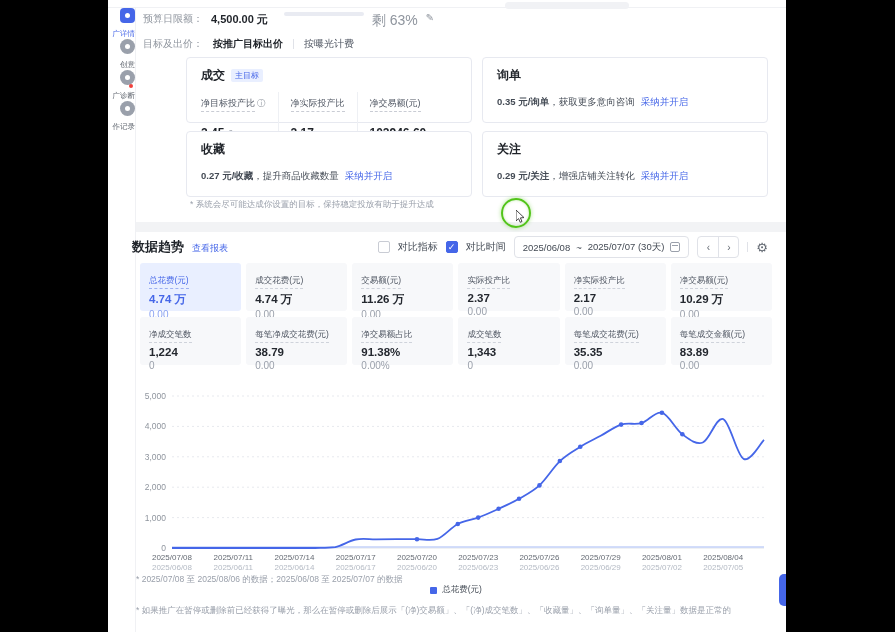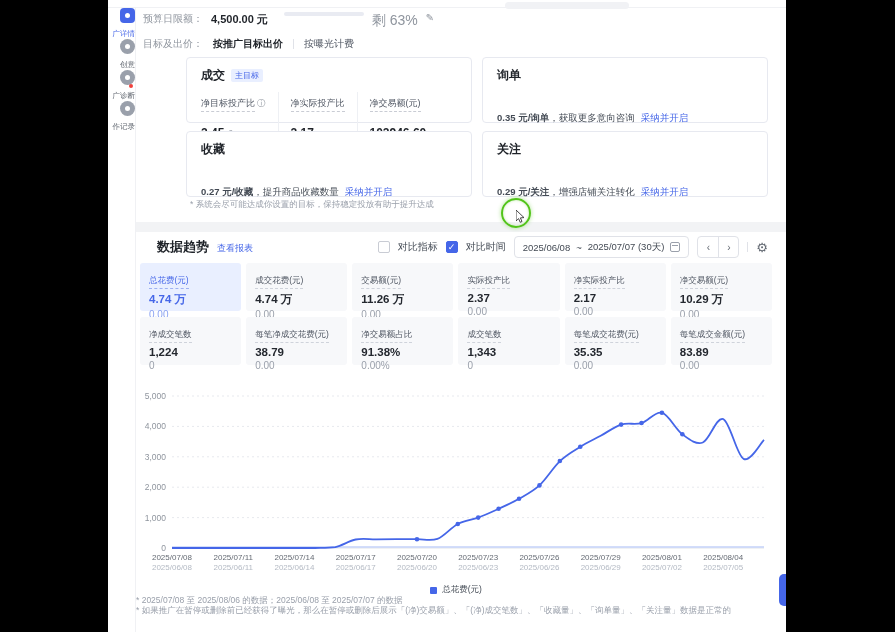--- a/index.html
+++ b/index.html
@@ -35,31 +35,31 @@
   .gcard{height:66px;border:1px solid #e7e9f0;border-radius:4px;padding:9px 14px;background:#fff;}
   .gc-title-row{display:flex;align-items:center;gap:6px;}
   .gc-title{font-size:12px;font-weight:bold;color:#1f2329;}
   .gc-badge{font-size:8px;color:#4566e8;background:#e9efff;border-radius:2px;padding:1px 4px;}
   .gc-metrics{display:flex;margin-top:8px;}
   .gc-m{padding-right:12px;}
   .gc-m + .gc-m{border-left:1px solid #eef0f4;padding-left:12px;}
   .gc-mlabel{font-size:9px;color:#4e5561;border-bottom:1px dashed #c9ccd4;padding-bottom:1px;display:inline-block;}
   .gc-info{font-size:8.5px;color:#8f959e;border-bottom:none;margin-left:2px;}
   .gc-mval{font-size:12px;font-weight:bold;color:#1f2329;margin-top:14px;display:flex;align-items:center;gap:4px;}
-  .gc-desc{font-size:9.5px;color:#434a54;margin-top:28px;}
+  .gc-desc{font-size:9.5px;color:#434a54;margin-top:12px;}
   .gc-desc b{font-weight:bold;}
   .gc-link{font-size:9.5px;color:#4566e8;margin-left:6px;cursor:pointer;}
   .goal-note{position:absolute;left:82px;top:199px;font-size:8.5px;color:#9aa0ab;}
   
   .band{position:absolute;left:28px;top:222px;width:650px;height:10px;background:#f2f3f5;}
   
   .ring{position:absolute;left:393px;top:198px;width:30px;height:30px;border:2px solid #52c41a;border-radius:50%;box-shadow:0 0 4px rgba(82,196,26,.45), inset 0 0 3px rgba(82,196,26,.35);z-index:9;}
   .ring svg{position:absolute;left:13px;top:10px;}
   
-  .t-head{position:absolute;left:49px;top:238px;display:flex;align-items:baseline;gap:8px;}
+  .t-head{position:absolute;left:24px;top:238px;display:flex;align-items:baseline;gap:8px;}
   .t-title{font-size:13px;font-weight:bold;color:#1f2329;}
   .t-report{font-size:9px;color:#4566e8;cursor:pointer;}
   .t-ctrls{position:absolute;right:18px;top:236px;display:flex;align-items:center;gap:8px;}
   .ck{width:12px;height:12px;border:1px solid #c9ccd4;border-radius:2px;background:#fff;display:inline-flex;align-items:center;justify-content:center;cursor:pointer;}
   .ck.on{background:#4566e8;border-color:#4566e8;color:#fff;font-size:9px;line-height:1;}
   .ck-lbl{font-size:10px;color:#434a54;}
   .datebox{display:flex;align-items:center;gap:6px;border:1px solid #e0e2e8;border-radius:4px;height:22px;padding:0 8px;cursor:pointer;}
   .datebox span{font-size:9.5px;color:#434a54;}
   .cal{width:10px;height:10px;border:1px solid #9aa0ab;border-radius:2px;position:relative;}
   .cal::before{content:"";position:absolute;top:2px;left:1px;right:1px;height:1px;background:#9aa0ab;}
@@ -244,18 +244,18 @@
           <circle cx="505.51724137931035" cy="37.05600000000001" r="2.3" fill="#4566e8"></circle>
           <circle cx="525.9310344827586" cy="26.72" r="2.3" fill="#4566e8"></circle>
           <circle cx="546.344827586207" cy="48.304" r="2.3" fill="#4566e8"></circle>
         </svg></div>
 
     <div class="legend">
       <span class="lg-sq"></span>
       <span class="lg-txt">总花费(元)</span>
     </div>
 
-    <div class="fnote" style="top:595px;">* 2025/07/08 至 2025/08/06 的数据；2025/06/08 至 2025/07/07 的数据</div>
+    <div class="fnote" style="top:574px;">* 2025/07/08 至 2025/08/06 的数据；2025/06/08 至 2025/07/07 的数据</div>
     <div class="fnote" style="top:605px;">* 如果推广在暂停或删除前已经获得了曝光，那么在暂停或删除后展示「(净)交易额」、「(净)成交笔数」、「收藏量」、「询单量」、「关注量」数据是正常的</div>
 
     <div class="edge-pill"></div>
   </div>
 </div>
 
 </body></html>

